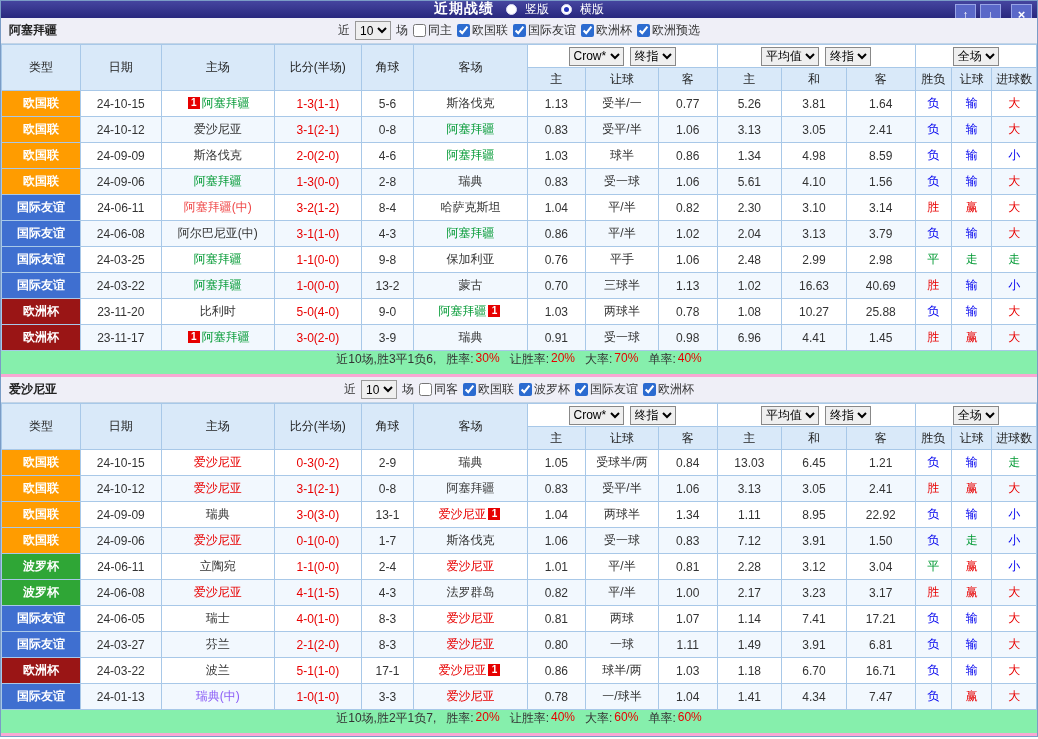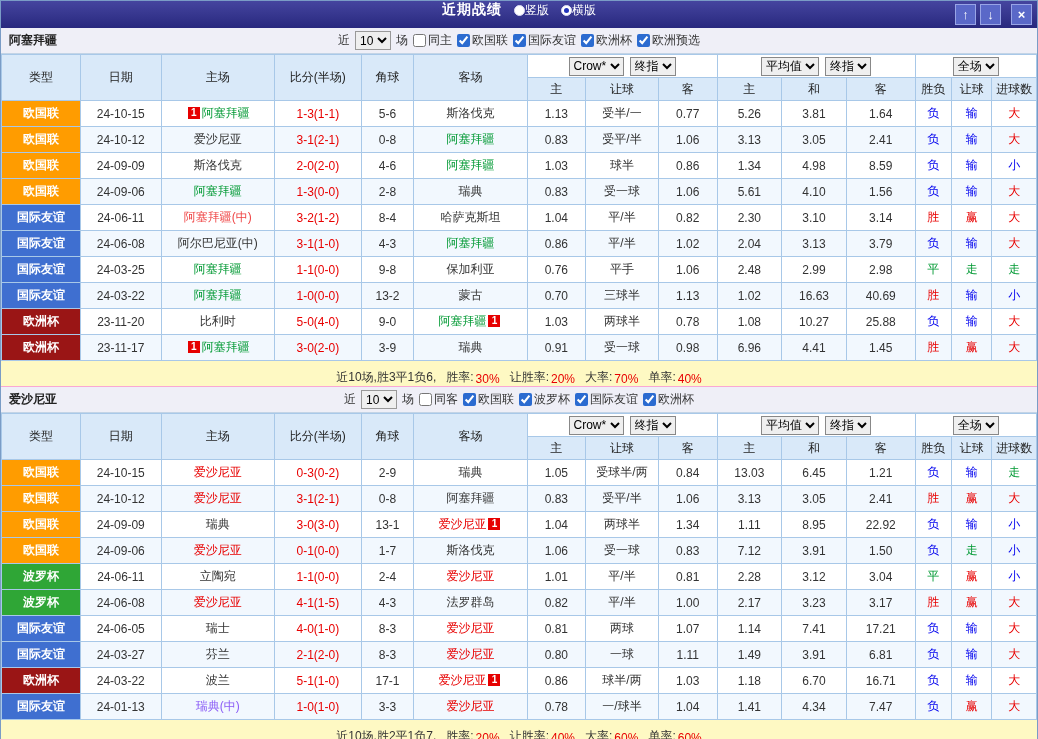--- a/index.html
+++ b/index.html
@@ -1,22 +1,22 @@
 <!DOCTYPE html>
 <html><head>
 <meta charset="utf-8">
 <style>
   *{box-sizing:border-box;margin:0;padding:0}
   body{width:1038px;background:#fff;color:#333;font-family:"Liberation Sans","DejaVu Sans",sans-serif;font-size:12px}
   .widget{width:1038px;border:1px solid #7a9cc6;background:#fff}
   
-  .titlebar{height:27px;background:linear-gradient(#45459f,#28287e);display:flex;align-items:flex-start;position:relative;color:#fff}
+  .titlebar{height:17px;background:linear-gradient(#45459f,#28287e);display:flex;align-items:flex-end;position:relative;color:#fff}
   .tb-center{flex:1;display:flex;justify-content:center;align-items:center}
   .tb-title{font-weight:bold;font-size:14px;letter-spacing:1px}
-  .radio-opt{display:inline-flex;align-items:center;gap:0;margin-left:12px;cursor:pointer}
+  .radio-opt{display:inline-flex;align-items:center;gap:8px;margin-left:12px;cursor:pointer}
   .radio{width:11px;height:11px;border-radius:50%;background:#fff;display:inline-block;position:relative;border:1px solid #dcdcf5}
   .radio.checked::after{content:"";position:absolute;left:2px;top:2px;width:5px;height:5px;border-radius:50%;background:#2233bb}
   .tb-buttons{position:absolute;right:5px;top:3px;display:flex;gap:4px}
   .tb-btn{width:21px;height:21px;background:#5a68c8;border:1px solid #98a4e6;color:#fff;display:flex;align-items:center;justify-content:center;cursor:pointer;font-size:13px;font-weight:bold}
   .tb-btn.close{margin-left:6px}
   
   .secbar{height:26px;background:#efeff7;border-bottom:1px solid #c3d4e6;display:flex;align-items:center;position:relative}
   .team-name{position:absolute;left:8px;font-weight:bold;color:#222}
   .filters{margin:0 auto;display:flex;align-items:center;gap:5px}
   .filters select{height:19px;font-size:12px;border:1px solid #999}
@@ -27,21 +27,21 @@
   th,td{border:1px solid #a8c8e8;text-align:center;height:26px;overflow:hidden;white-space:nowrap;padding:0 1px}
   thead th{background:#d9e9f9;font-weight:normal;color:#222;height:23px}
   th.selcell{background:#fff}
   th.selcell select{height:19px;font-size:12px;border:1px solid #888;margin:0 3px;max-width:46%}
   td.type{color:#fff;font-weight:bold}
   td.score{color:#e80000}
   .b1{display:inline-block;min-width:12px;height:12px;line-height:12px;background:#e60000;color:#fff;font-size:10px;margin:0 2px;vertical-align:1px;font-weight:bold}
   tbody tr:nth-child(even) td{background:#f2f8fe}
   tbody tr:nth-child(even) td.type{background-clip:padding-box}
   
-  .summary{height:26px;display:flex;align-items:flex-end;justify-content:center;border-bottom:1px solid #f9a8d4;background:#fef9c3}
+  .summary{height:26px;display:flex;align-items:flex-start;justify-content:center;border-bottom:3px solid #f9a8d4;background:#86efac}
   .summary .lbl{margin-left:10px}
   .summary .red{color:#e80000;margin-left:2px}
 </style>
 </head>
 <body>
 
 <div class="widget">
 
   <div class="titlebar">
     <div class="tb-center">

